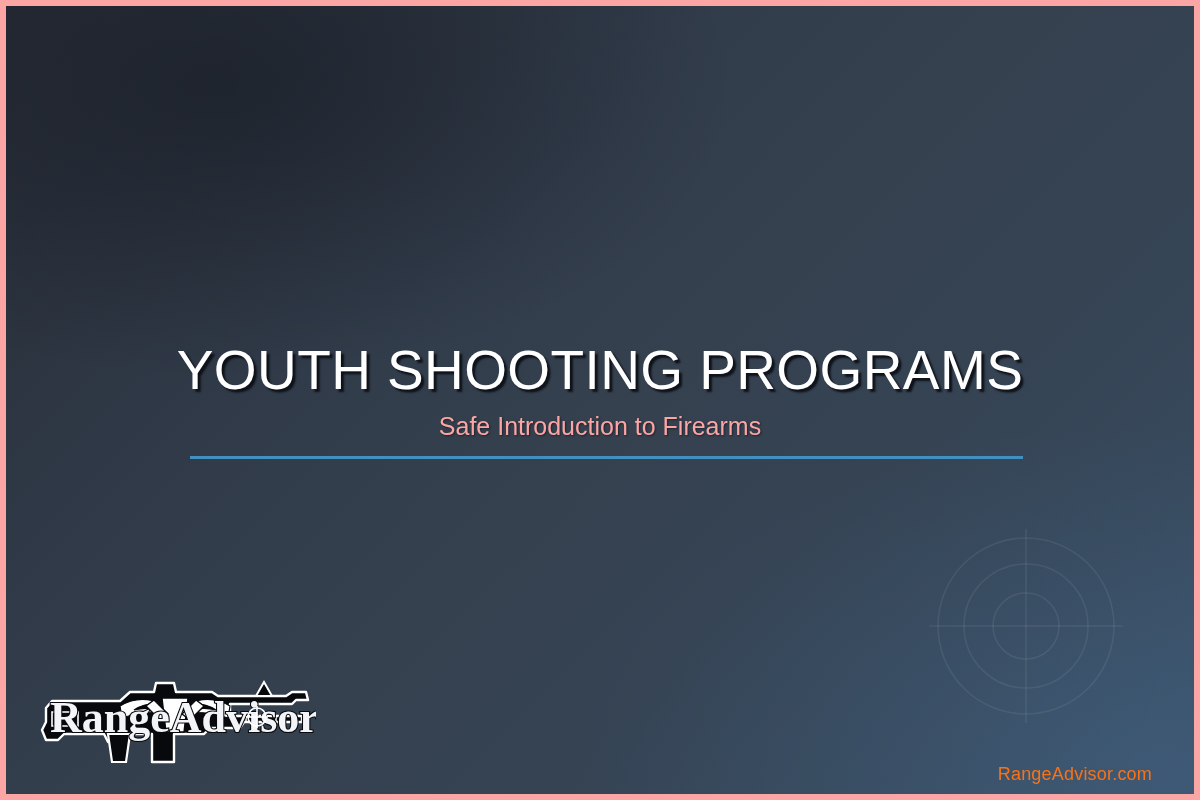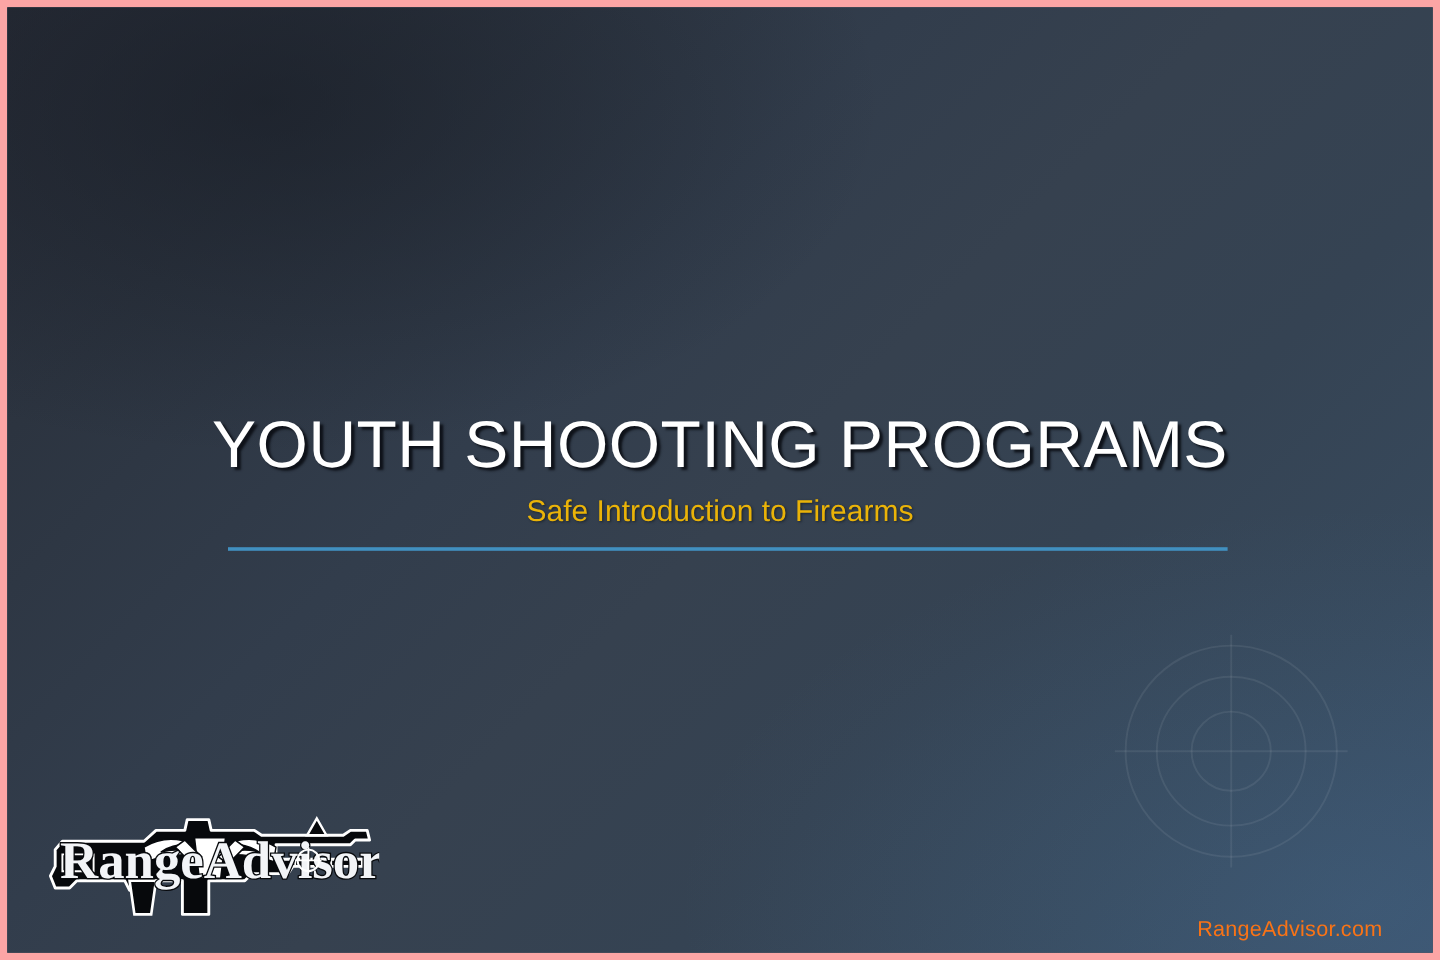--- a/index.html
+++ b/index.html
@@ -71,21 +71,21 @@
     letter-spacing: 0.4px;
     color: #ffffff;
     line-height: 1.04;
     text-shadow: 3px 3px 2px rgba(8,11,16,0.85);
     white-space: nowrap;
   }
   .slide-subtitle {
     margin: 14px 0 0 0;
     font-size: 25px;
     font-weight: 400;
-    color: #eab308;
+    color: #fca5a5;
     line-height: 1.1;
     text-shadow: 1px 1px 2px rgba(10,14,20,0.55);
     white-space: nowrap;
   }
   .accent-rule {
     position: absolute;
     left: 184px;
     top: 450px;
     width: 833px;
     height: 3px;

